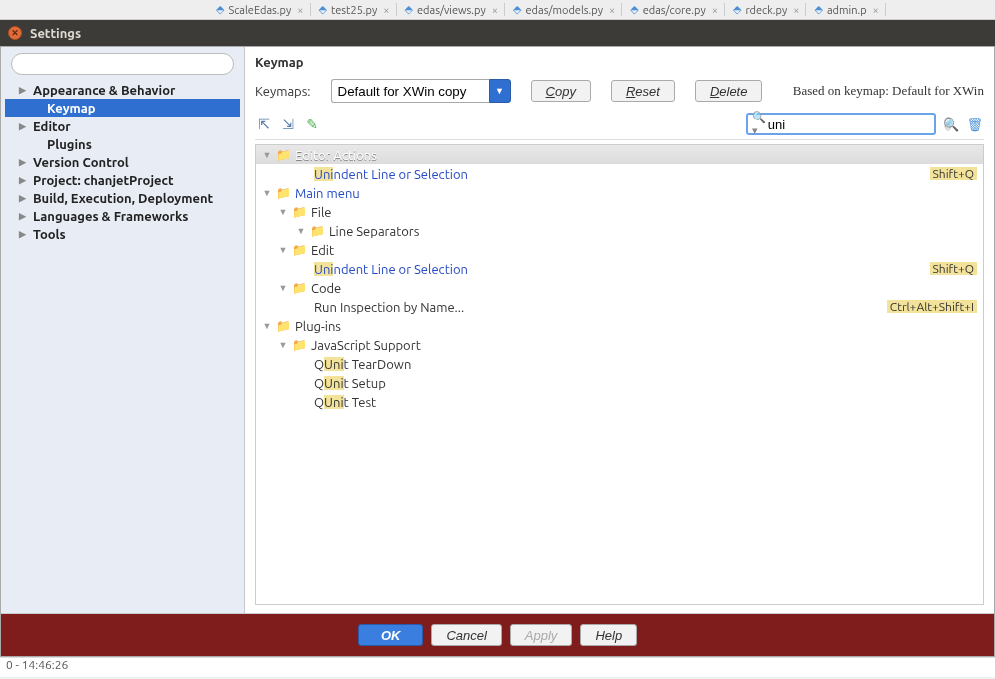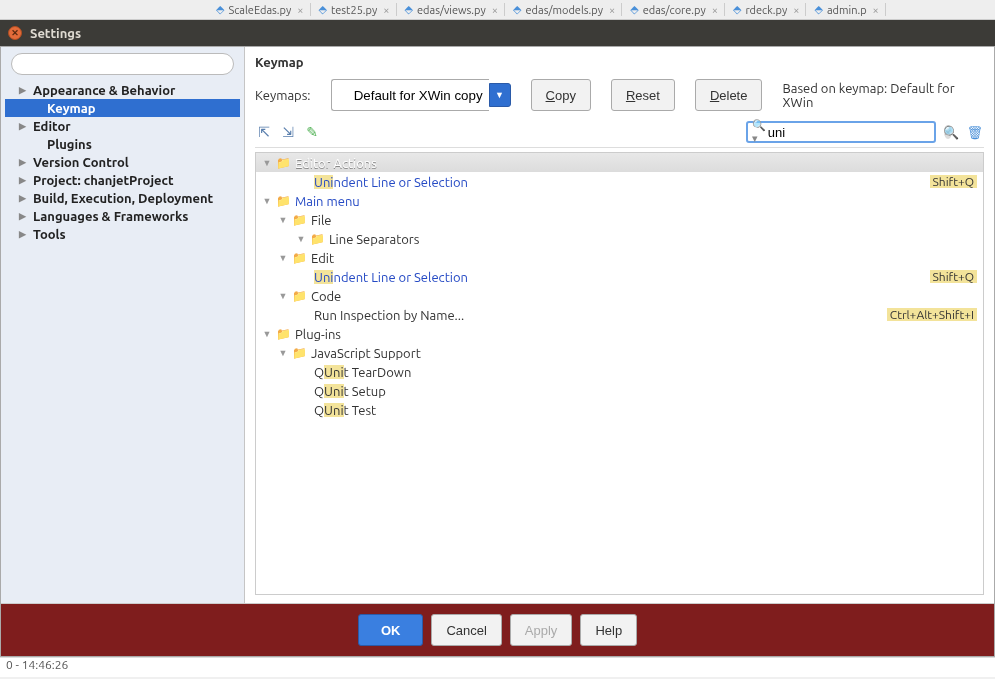--- a/index.html
+++ b/index.html
@@ -28,25 +28,25 @@
 .nav li.bold { font-weight:bold; }
 .nav li.selected { background:#2f6fd0; color:#fff; }
 .nav li.selected .arrow { color:#fff; }
 .nav li.indent { padding-left:28px; }
 
 .main { flex:1; display:flex; flex-direction:column; background:#fff; padding:8px 10px; min-width:0;}
 .main-title { font-weight:bold; margin-bottom:10px; color:#333; }
 .row { display:flex; align-items:center; gap:20px; margin-bottom:10px; flex-wrap:nowrap;}
 .row label { color:#333; }
 .combo { display:flex; align-items:center; height:24px; }
-.combo input { width:158px; height:32px; border:1px solid #aaa; border-right:none; padding:8px 6px; background:#fff; border-radius:3px 0 0 3px;text-align:right;}
+.combo input { width:158px; height:24px; border:1px solid #aaa; border-right:none; padding:8px 6px; background:#fff; border-radius:3px 0 0 3px;}
 .combo .cbtn { width:22px; height:24px; background:#2f6fd0; border:1px solid #2a5aa8; color:#fff; display:flex; align-items:center; justify-content:center; border-radius:0 3px 3px 0; font-size:9px;}
-.btn { height:32px; padding:0 14px; background:#f2f2f2; border:1px solid #aaa; border-radius:3px; color:#333; cursor:pointer; font-size:13px;}
+.btn { height:22px; padding:0 14px; background:#f2f2f2; border:1px solid #aaa; border-radius:3px; color:#333; cursor:pointer; font-size:13px;font-style:italic;}
 .btn u { text-decoration:underline; }
-.based { margin-left:auto; color:#333; font-size:13px;}
+.based { margin-left:auto; color:#333; font-size:13px;font-family:Liberation Serif, serif;}
 
 .toolbar-row { display:flex; align-items:center; margin-bottom:4px; gap:6px; border-bottom:1px solid #ddd; padding-bottom:4px;}
 .toolbar-row .ticon { width:18px; height:18px; display:flex; align-items:center; justify-content:center; color:#5a7fad; font-size:14px;}
 .toolbar-row .spacer { flex:1; }
 .tree-search { display:flex; align-items:center; height:22px; border:2px solid #6aa3e8; border-radius:3px; background:#fff; padding:0 4px; width:190px;}
 .tree-search .mag2 { color:#888; font-size:11px; margin-right:2px;}
 .tree-search input { border:none; outline:none; flex:1; font-size:13px; background:transparent;}
 .tree-search .clr { color:#aaa; background:#ddd; border-radius:50%; width:14px; height:14px; display:flex; align-items:center; justify-content:center; font-size:10px;}
 .ricon { width:18px; height:18px; display:flex; align-items:center; justify-content:center; color:#777;}
 

